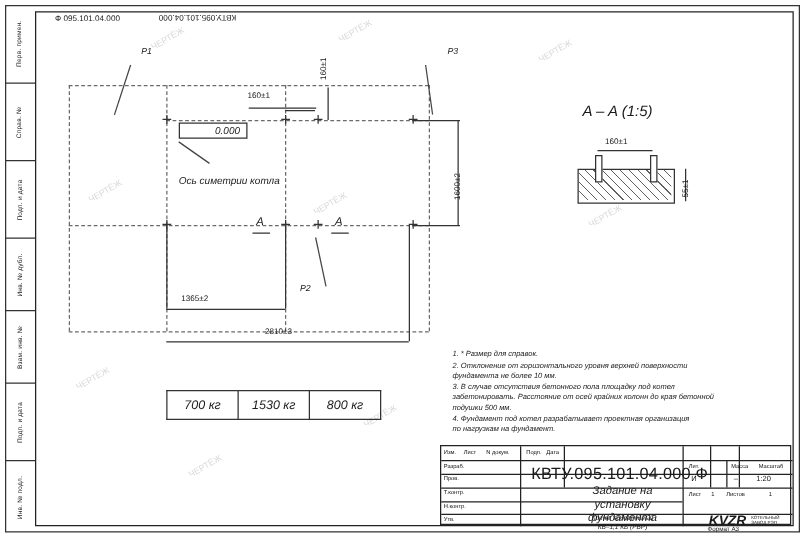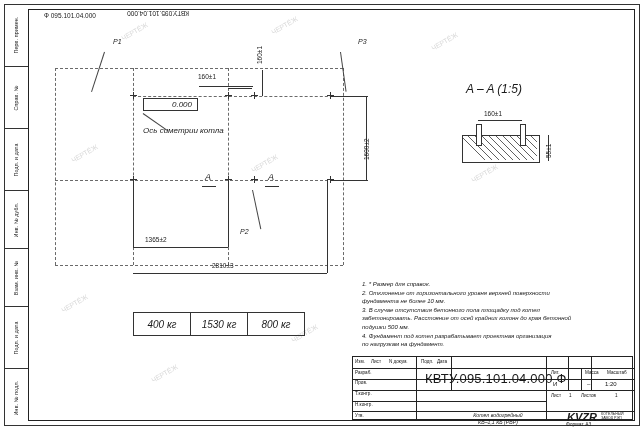--- a/index.html
+++ b/index.html
@@ -142,21 +142,21 @@
   <div class="thin" style="left:252px;top:190px;width:1px;height:40px;transform:rotate(-12deg);transform-origin:top;"></div>
   <div class="thin" style="left:340px;top:52px;width:1px;height:40px;transform:rotate(-8deg);transform-origin:top;"></div>
 
   <div class="lbl-i" style="left:113px;top:38px;">P1</div>
   <div class="lbl-i" style="left:240px;top:228px;">P2</div>
   <div class="lbl-i" style="left:358px;top:38px;">P3</div>
 
   <div class="box000" style="left:143px;top:98px;padding-left:28px;">0.000</div>
   <div class="thin" style="left:143px;top:113px;width:30px;height:1px;transform:rotate(35deg);transform-origin:left;"></div>
 
-  <div class="lbl-i" style="left:143px;top:126px;font-size:8px;text-align:center;">Ось симетрии котла</div>
+  <div class="lbl-i" style="left:143px;top:140px;font-size:8px;text-align:center;">Ось симетрии котла</div>
 
   <div class="solid-h" style="left:228px;top:88px;width:24px;"></div>
   <div class="lbl" style="left:198px;top:73px;">160±1</div>
   <div class="solid-h" style="left:199px;top:86px;width:54px;"></div>
 
   <div class="solid-v" style="left:262px;top:70px;height:26px;"></div>
   <div class="lbl" style="left:256px;top:64px;transform:rotate(-90deg);transform-origin:left top;">160±1</div>
 
   <div class="solid-v" style="left:366px;top:96px;height:84px;"></div>
   <div class="lbl" style="left:363px;top:160px;transform:rotate(-90deg);transform-origin:left top;">1600±2</div>
@@ -194,21 +194,21 @@
     <div>3. В случае отсутствия бетонного пола площадку под котел</div>
     <div>забетонировать. Расстояние от осей крайних колонн до края бетонной</div>
     <div>подушки 500 мм.</div>
     <div>4. Фундамент под котел разрабатывает проектная организация</div>
     <div>по нагрузкам на фундамент.</div>
   </div>
 
   <table class="ptable" style="left:133px;top:312px;">
     <tbody>
     <tr>
-      <td class="v">400 кг</td>
+      <td class="v">700 кг</td>
       <td class="v">1530 кг</td>
       <td class="v">800 кг</td>
     </tr>
   </tbody>
     </table>
 
   <div class="tb">
 
     <div class="tbl" style="left:63px;top:0;width:1px;height:64px;"></div>
     <div class="tbl" style="left:98px;top:0;width:1px;height:33px;"></div>
@@ -233,20 +233,25 @@
     <div class="tcell" style="left:36px;top:2px;">N докум.</div>
     <div class="tcell" style="left:68px;top:2px;">Подп.</div>
     <div class="tcell" style="left:84px;top:2px;">Дата</div>
 
     <div class="tcell" style="left:2px;top:13px;">Разраб.</div>
     <div class="tcell" style="left:2px;top:23px;">Пров.</div>
     <div class="tcell" style="left:2px;top:34px;">Т.контр.</div>
     <div class="tcell" style="left:2px;top:45px;">Н.контр.</div>
     <div class="tcell" style="left:2px;top:56px;">Утв.</div>
 
+    <div class="tbtitle" style="left:100px;top:30px;width:90px;">
+      <div>Задание на</div>
+      <div>установку</div>
+      <div>фундамента</div>
+    </div>
     <div class="tbsub" style="left:100px;top:55px;width:90px;">
       <div>Котел водогрейный</div>
       <div>КВ–1,1 КБ (РВР)</div>
     </div>
 
     <div class="tcell" style="left:198px;top:13px;">Лит.</div>
     <div class="tcell" style="left:232px;top:13px;">Масса</div>
     <div class="tcell" style="left:254px;top:13px;">Масштаб</div>
     <div class="tcell" style="left:200px;top:24px;font-size:6px;">И</div>
     <div class="tcell" style="left:234px;top:24px;font-size:6px;">–</div>

